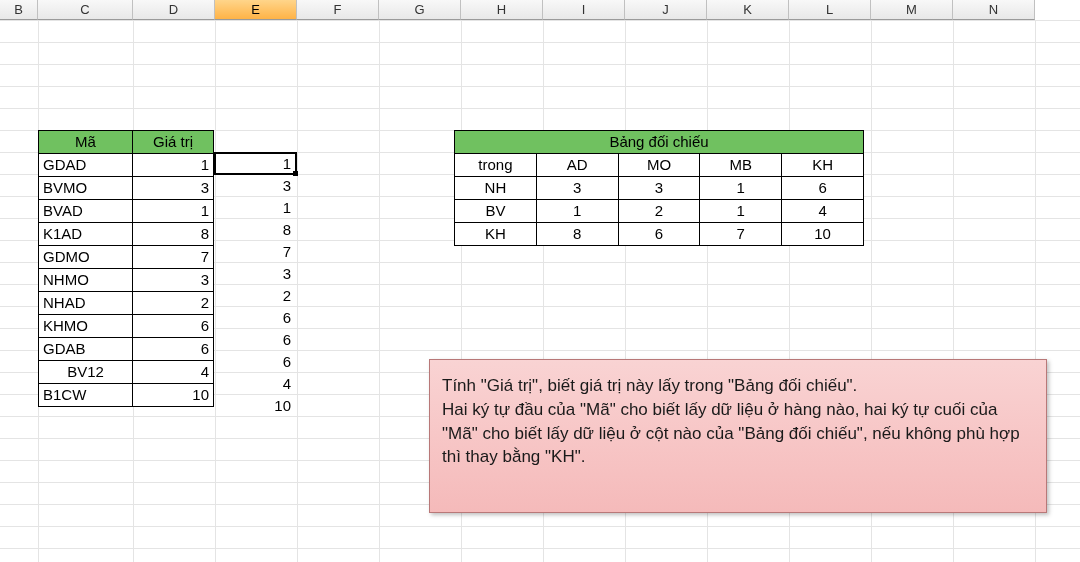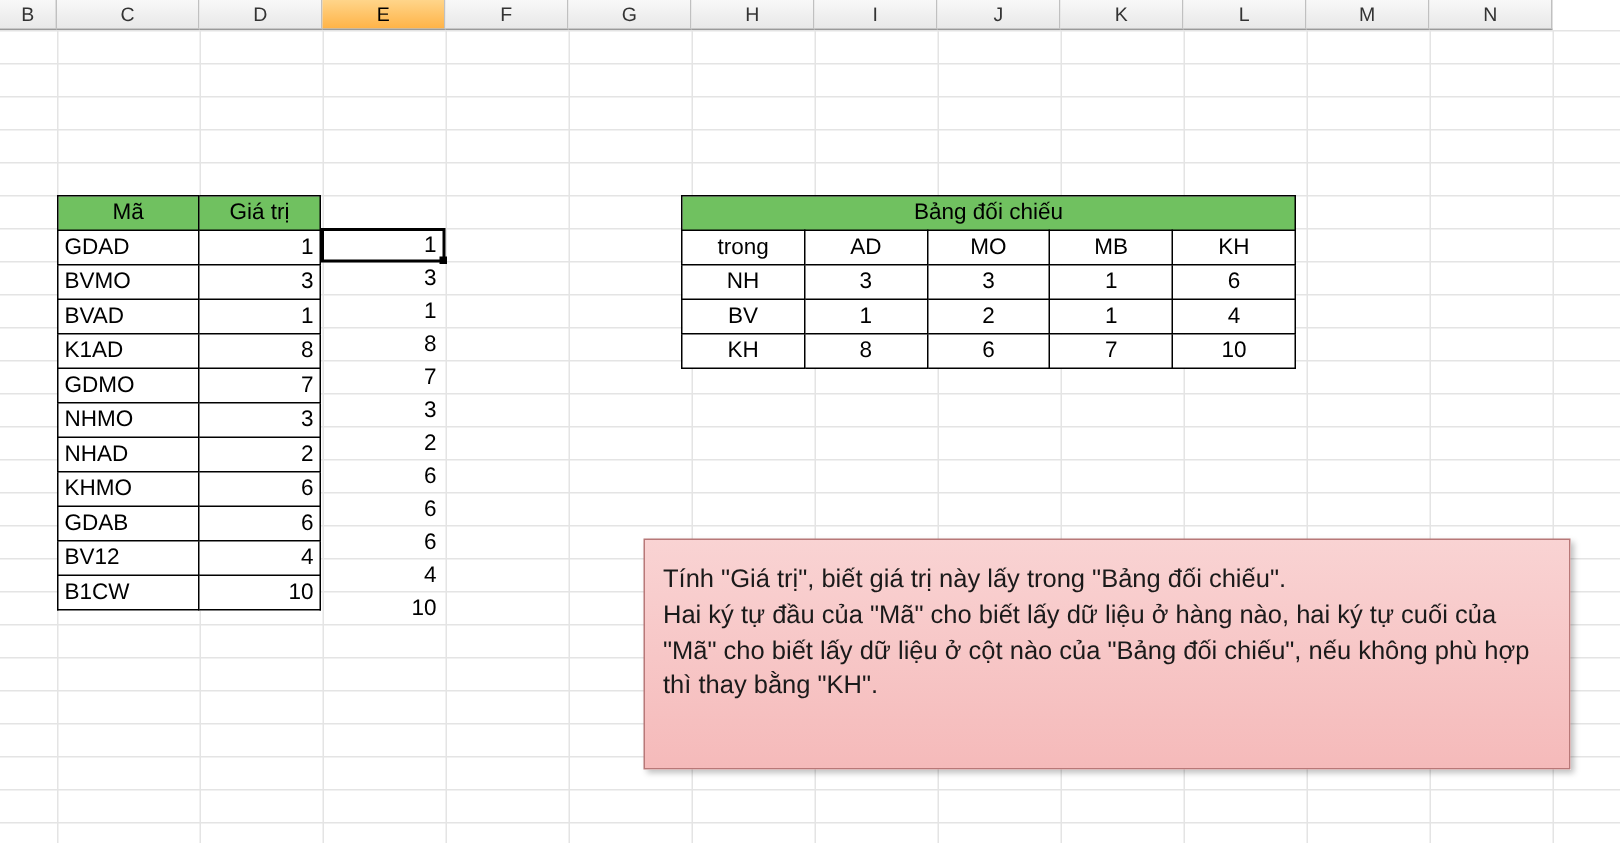--- a/index.html
+++ b/index.html
@@ -224,21 +224,21 @@
         </tr>
         <tr>
           <td class="c-left" style="width: 94px;">KHMO</td>
           <td class="c-right" style="width: 81px;">6</td>
         </tr>
         <tr>
           <td class="c-left" style="width: 94px;">GDAB</td>
           <td class="c-right" style="width: 81px;">6</td>
         </tr>
         <tr>
-          <td class="c-left" style="width: 94px;">BV12</td>
+          <td class="c-left" style="width: 94px; text-align: center;">BV12</td>
           <td class="c-right" style="width: 81px;">4</td>
         </tr>
         <tr>
           <td class="c-left" style="width: 94px;">B1CW</td>
           <td class="c-right" style="width: 81px;">10</td>
         </tr>
       </tbody>
   </table>
 
   <div class="extra" style="top:153px; left:215px;" id="extraCol">

